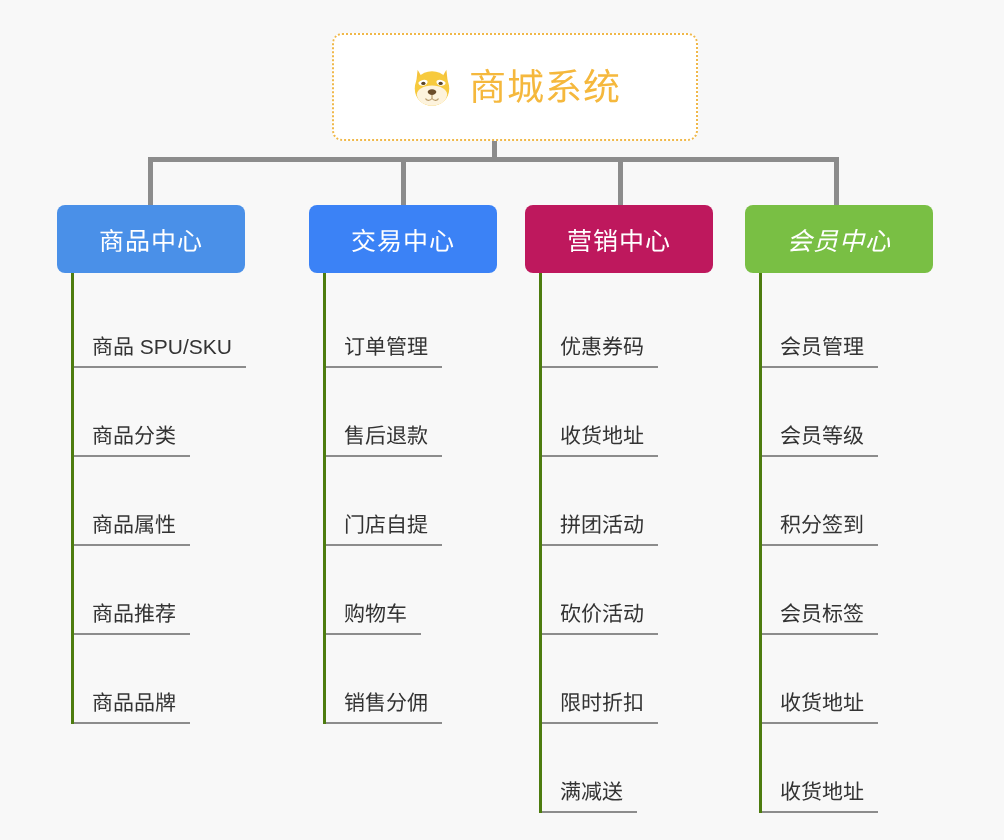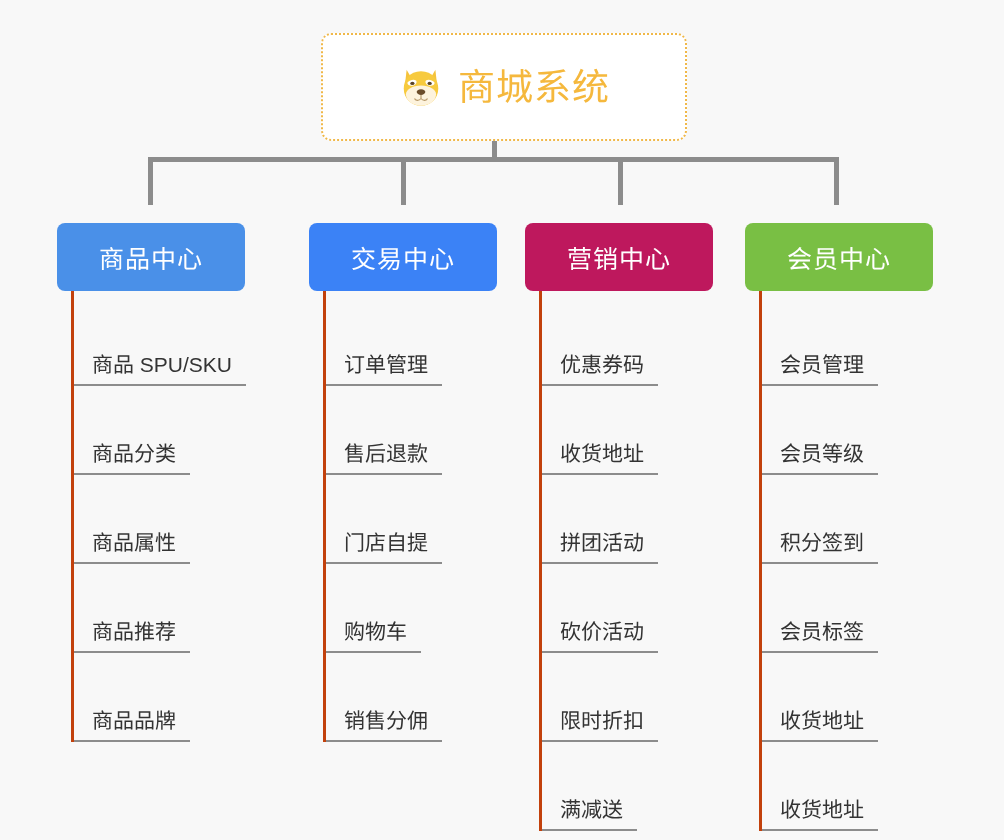--- a/index.html
+++ b/index.html
@@ -17,21 +17,21 @@
 
   #mindmap {
     position: relative;
     width: 1004px;
     height: 840px;
   }
 
   
   .root-node {
     position: absolute;
-    left: 321px;
+    left: 332px;
     top: 33px;
     width: 366px;
     height: 108px;
     box-sizing: border-box;
     background: #ffffff;
     border: 2px dotted #f0b849;
     border-radius: 10px;
     display: flex;
     align-items: center;
     justify-content: center;
@@ -75,21 +75,21 @@
     height: 48px;
   }
   .conn-drop.d1 { left: 148px; }
   .conn-drop.d2 { left: 401px; }
   .conn-drop.d3 { left: 618px; }
   .conn-drop.d4 { left: 834px; }
 
   
   .column {
     position: absolute;
-    top: 223px;
+    top: 205px;
   }
   .column.c1 { left: 57px;  width: 220px; }
   .column.c2 { left: 309px; width: 188px; }
   .column.c3 { left: 525px; width: 188px; }
   .column.c4 { left: 745px; width: 188px; }
 
   .cat-header {
     box-sizing: border-box;
     height: 68px;
     border-radius: 8px;
@@ -105,21 +105,21 @@
   .column.c2 .cat-header { width: 188px; }
   .column.c3 .cat-header { width: 188px; }
   .column.c4 .cat-header { width: 188px; }
 
   
   .leaf-list {
     position: relative;
     margin-top: 0;
     padding-top: 6px;
     padding-left: 16px;
-    border-left: 3px solid #c2410c;
+    border-left: 3px solid #4d7c0f;
     margin-left: 14px;
   }
   .leaf-item {
     height: 89px;
     display: flex;
     align-items: flex-end;
     box-sizing: border-box;
   }
   .leaf-label {
     display: inline-block;
@@ -222,21 +222,21 @@
       <div class="leaf-item">
           <span class="leaf-label">限时折扣</span>
         </div>
       <div class="leaf-item">
           <span class="leaf-label">满减送</span>
         </div>
     </div>
   </div>
 
   <div class="column c4">
-    <div class="cat-header" style="background: rgb(121, 191, 68);">会员中心</div>
+    <div class="cat-header" style="background: rgb(121, 191, 68); font-style: italic;">会员中心</div>
     <div class="leaf-list">
       <div class="leaf-item">
           <span class="leaf-label">会员管理</span>
         </div>
       <div class="leaf-item">
           <span class="leaf-label">会员等级</span>
         </div>
       <div class="leaf-item">
           <span class="leaf-label">积分签到</span>
         </div>

